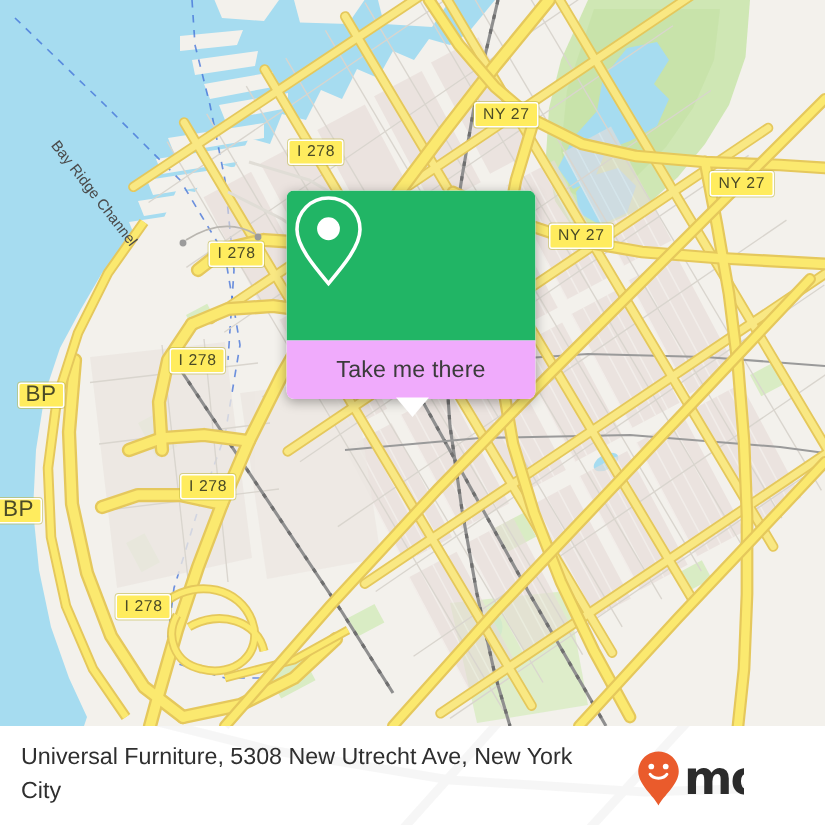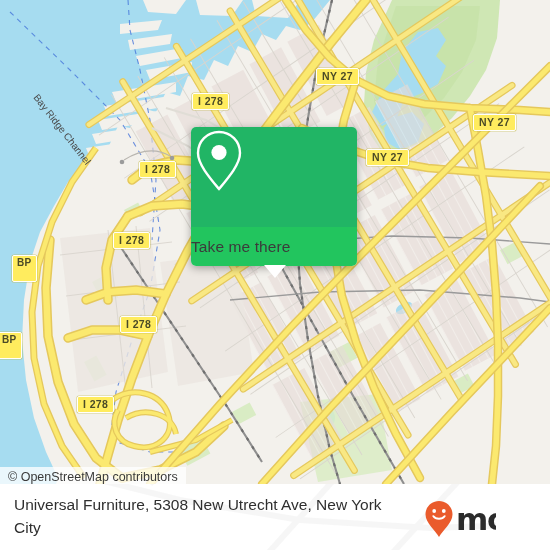--- a/index.html
+++ b/index.html
@@ -5,36 +5,36 @@
   html,body{margin:0;padding:0;background:#fff;}
   body{width:550px;height:550px;font-family:"Liberation Sans",sans-serif;overflow:hidden;}
   #root{position:relative;width:550px;height:550px;overflow:hidden;background:#fff;}
 
   
   .map{position:absolute;left:0;top:0;width:550px;height:484px;overflow:hidden;background:#f3f1ec;}
   .map svg{position:absolute;left:0;top:0;}
 
   
   .shield{position:absolute;background:#ffec5e;border:1.4px solid #fff;border-radius:2px;
-          color:#4b4b27;font-size:10.5px;font-weight:bold;letter-spacing:.4px;
+          color:#4b4b27;font-size:10.5px;font-weight:normal;letter-spacing:.4px;
           padding:1px 5px 2px 5px;white-space:nowrap;line-height:12px;
           box-shadow:0 0 0 .6px rgba(190,180,60,.55);text-align:center;}
-  .shield.sm{font-size:10px;padding:1px 4px 12px 4px;}
+  .shield.sm{font-size:15px;padding:1px 4px 2px 4px;}
 
   
   .waterlabel{position:absolute;color:#4a4a4a;font-size:10px;white-space:nowrap;
               transform-origin:0 0;font-family:"Liberation Sans",sans-serif;}
 
   
   .card{position:absolute;left:191px;top:127px;width:166px;height:139px;
         border-radius:5px;overflow:visible;
         filter:drop-shadow(0 2px 4px rgba(0,0,0,.33));}
   .card-inner{width:100%;height:100%;border-radius:5px;overflow:hidden;background:#fff;}
   .card-top{height:100px;background:#21b565;display:flex;align-items:center;justify-content:center;}
-  .card-bottom{height:39px;background:#22c55e;display:flex;align-items:center;justify-content:flex-start;}
+  .card-bottom{height:39px;background:#f0abfc;display:flex;align-items:center;justify-content:center;}
   .card-label{font-size:15.5px;color:#3b3b3b;letter-spacing:.1px;}
   .card-tail{position:absolute;left:50%;top:265px;margin-left:-11px;width:0;height:0;
              border-left:11px solid transparent;border-right:11px solid transparent;
              border-top:13px solid #fff;}
 
   
   .attrib{position:absolute;left:0;top:467px;height:20px;display:flex;align-items:center;
           background:rgba(255,255,255,.76);padding:0 8px 0 8px;font-size:12.5px;color:#3a3a3a;}
 
   
@@ -346,23 +346,20 @@
             <circle cx="28" cy="25.5" r="7.6" fill="#ffffff"></circle>
           </svg>
         </div>
         <div class="card-bottom">
           <span class="card-label">Take me there</span>
         </div>
       </div>
     </div>
     <div class="card-tail"></div>
 
-    <div class="attrib">
-      <span>© OpenStreetMap contributors</span>
-    </div>
   </div>
 
   <div class="footer">
     <svg class="footer-watermark" viewBox="0 0 550 550">
       <g stroke="#6b6b6b" stroke-width="6" fill="none">
         <path d="M150,484 L220,404 L292,326 L366,250 L440,176 L514,102"></path>
         <path d="M262,560 L330,484 L400,410 L472,334 L540,262"></path>
         <path d="M60,470 L180,500 L300,520 L430,528 L550,524"></path>
         <path d="M386,560 L452,488 L520,416"></path>
       </g>

